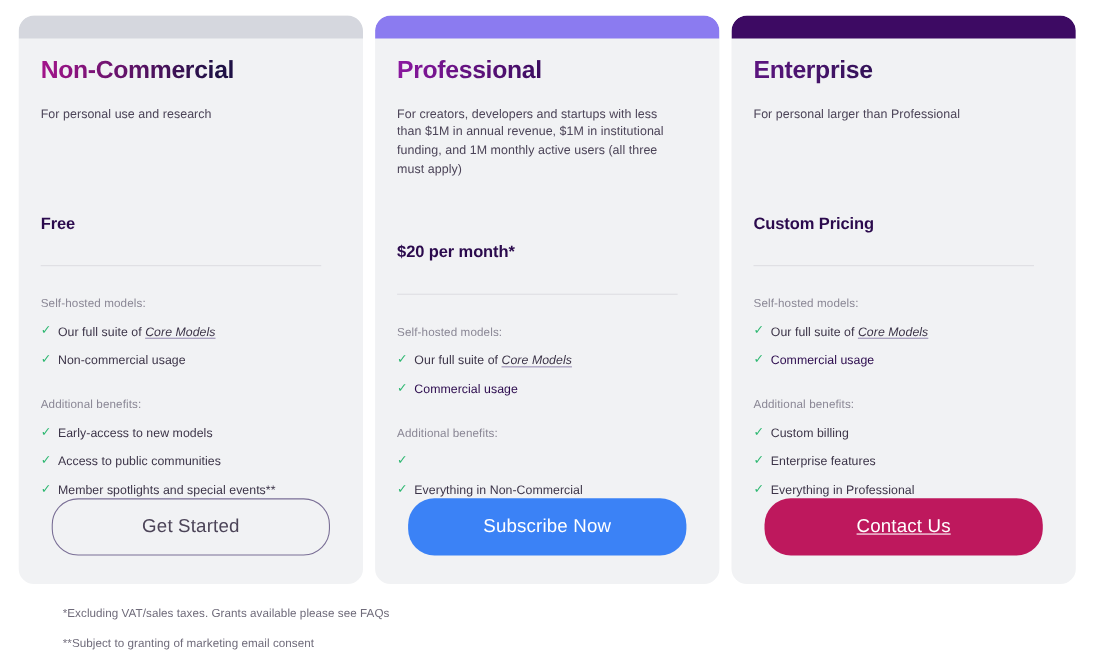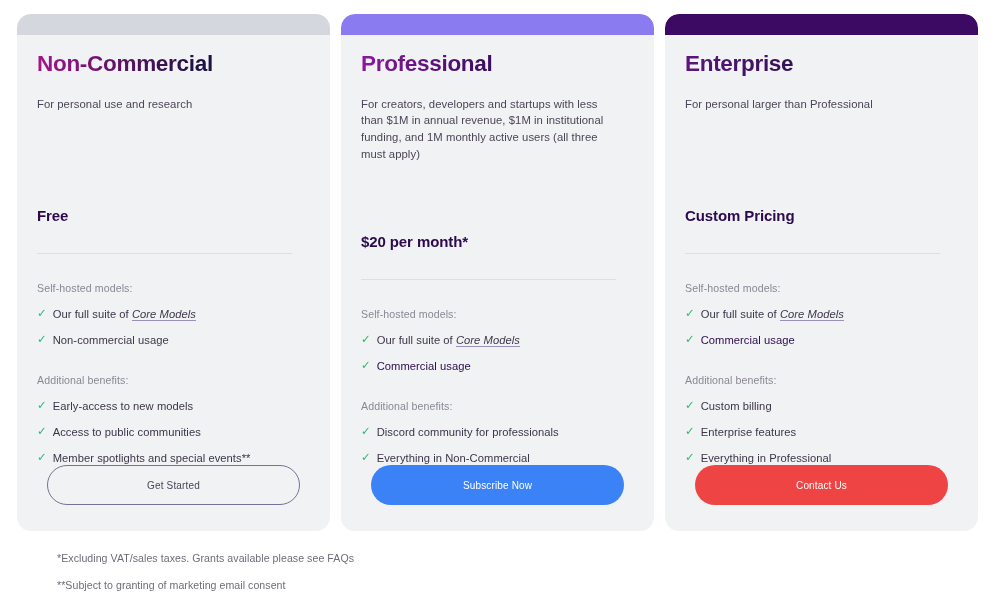--- a/index.html
+++ b/index.html
@@ -139,43 +139,44 @@
   .cta-zone {
     padding: 0 30px 26px 30px;
     margin-top: auto;
   }
 
   .btn {
     display: flex;
     align-items: center;
     justify-content: center;
     width: 100%;
-    height: 40px;
+    height: 52px;
     border-radius: 24px;
-    font-size: 10px;
+    font-size: 17px;
     letter-spacing: 0.15px;
     cursor: pointer;
     border: none;
     font-family: "Liberation Sans", sans-serif;
   }
 
   .btn-outline {
     background: transparent;
     border: 1px solid #7a6f96;
     color: #4c4458;
   }
 
   .btn-filled-purple {
     background: #3b82f6;
     color: #ffffff;
   }
 
   .btn-filled-dark {
-    background: #ef4444;
+    background: #be185d;
     color: #ffffff;
+    text-decoration: underline;
   }
 
   .footnotes {
     position: absolute;
     left: 57px;
     top: 552px;
     width: 600px;
   }
 
   .footnote {
@@ -275,21 +276,20 @@
             <span class="feature-text"><span>Our full suite of </span><span class="link">Core Models</span></span>
           </div>
           <div class="feature-item">
             <span class="check-icon">✓</span>
             <span class="feature-text bold"><span>Commercial usage</span></span>
           </div>
           <div class="group-gap"></div>
           <div class="feature-group-label">Additional benefits:</div>
           <div class="feature-item">
             <span class="check-icon">✓</span>
-            <span class="feature-text"><span>Discord community for professionals</span></span>
           </div>
           <div class="feature-item">
             <span class="check-icon">✓</span>
             <span class="feature-text"><span>Everything in Non-Commercial</span></span>
           </div>
         </div>
       </div>
       <div class="cta-zone">
         <button class="btn btn-filled-purple">Subscribe Now</button>
       </div>

